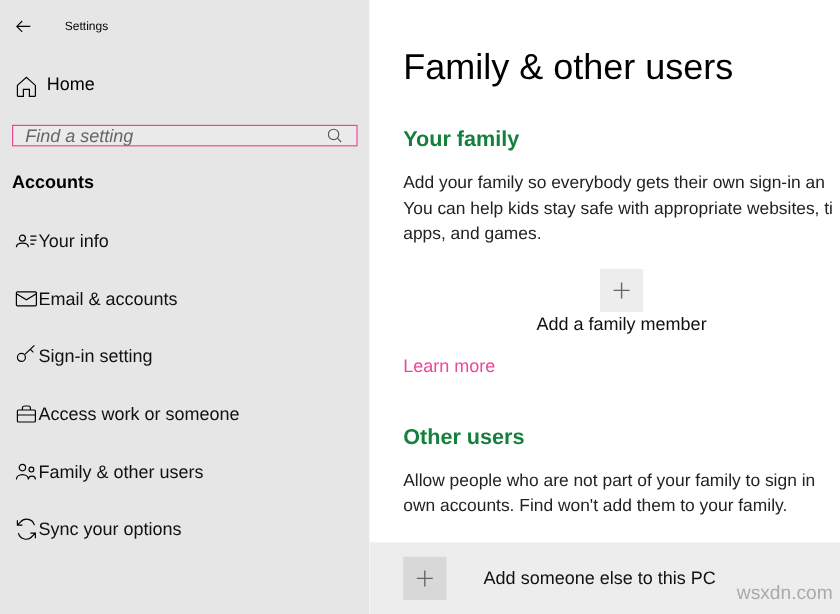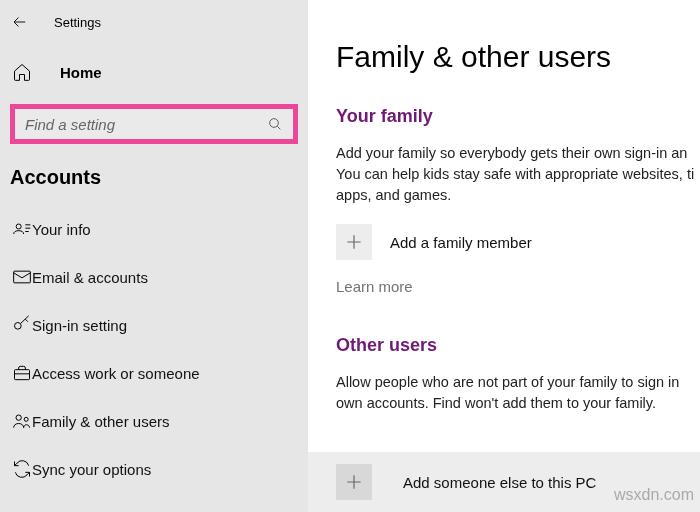--- a/index.html
+++ b/index.html
@@ -1,38 +1,38 @@
 <!DOCTYPE html>
 <html><head>
   <meta charset="utf-8">
   <style>
     * { margin: 0; padding: 0; box-sizing: border-box; font-family: 'Segoe UI', -apple-system, sans-serif; }
     body { width: 700px; height: 512px; display: flex; background: #fff; overflow: hidden; }
     .sidebar { width: 308px; background: #e6e6e6; height: 100%; padding: 8px 0 0 0; }
     .header-row { display: flex; align-items: center; padding: 4px 10px 12px 10px; gap: 24px; }
     .back-arrow { width: 20px; height: 20px; display: flex; align-items: center; justify-content: center; cursor: pointer; }
-    .title { font-size: 13px; font-weight: 400; color: #000; }
-    .home-row { display: flex; align-items: center; gap: 28px; padding: 18px 12px; cursor: pointer; font-weight: bold; }
+    .title { font-size: 10px; font-weight: 400; color: #000; }
+    .home-row { display: flex; align-items: flex-start; gap: 7px; padding: 18px 12px; cursor: pointer; }
     .home-label { font-size: 15px; color: #000; }
-    .search-box { margin: 4px 10px 22px 10px; height: 40px; border: 5px solid #ec4899; background: #eaeaea; display: flex; align-items: center; padding: 0 10px; }
+    .search-box { margin: 4px 10px 22px 10px; height: 18px; border: 1px solid #ec4899; background: #eaeaea; display: flex; align-items: center; padding: 0 10px; }
     .search-input { flex: 1; border: none; background: transparent; outline: none; font-size: 15px; color: #555; }
     .search-input::placeholder { color: #666; font-style: italic; }
-    .section-label { font-size: 20px; font-weight: 600; padding: 0 10px 16px 10px; color: #000; }
+    .section-label { font-size: 15px; font-weight: 600; padding: 0 10px 16px 10px; color: #000; }
     .nav-item { display: flex; align-items: center; padding: 14px 12px; cursor: pointer; }
     .nav-item .icon { width: 20px; height: 20px; display: flex; align-items: center; justify-content: center; color: #000; }
     .nav-item .label { font-size: 15px; color: #111; }
     .main { flex: 1; padding: 40px 0 0 28px; background: #fff; height: 100%; overflow: hidden; position: relative; }
     .page-heading { font-size: 30px; font-weight: 300; color: #000; margin-bottom: 32px; }
-    .section-heading { font-size: 18px; font-weight: 600; color: #701a75; margin-bottom: 16px; }
+    .section-heading { font-size: 18px; font-weight: 600; color: #15803d; margin-bottom: 16px; }
     .section-text { font-size: 14.5px; color: #222; line-height: 1.45; margin-bottom: 18px; }
-    .action-row { display: flex; align-items: center; gap: 18px; margin-bottom: 18px; cursor: pointer; }
+    .action-row { display: flex; align-items: center; gap: 2px; margin-bottom: 18px; cursor: pointer; flex-direction: column; }
     .action-row .plus-box { width: 36px; height: 36px; background: #ededed; display: flex; align-items: center; justify-content: center; }
     .action-row .plus-box svg { stroke: #666; }
     .action-label { font-size: 15px; color: #111; }
-    .link { font-size: 15px; color: #737373; cursor: pointer; display: inline-block; margin-bottom: 34px; }
+    .link { font-size: 15px; color: #ec4899; cursor: pointer; display: inline-block; margin-bottom: 34px; }
     .second-section { margin-top: 6px; }
     .full-action { background: #ededed; margin-left: -28px; padding: 12px 0 12px 28px; display: flex; align-items: center; gap: 31px; cursor: pointer; position: absolute; bottom: 0; left: 28px; right: 0; }
     .full-action .plus-box { width: 36px; height: 36px; background: #d8d8d8; display: flex; align-items: center; justify-content: center; }
     .watermark { position: absolute; bottom: 8px; right: 6px; font-size: 16px; color: #aaa; }
     svg { display: block; }
   </style>
 </head>
 <body>
 
 <div class="sidebar">

